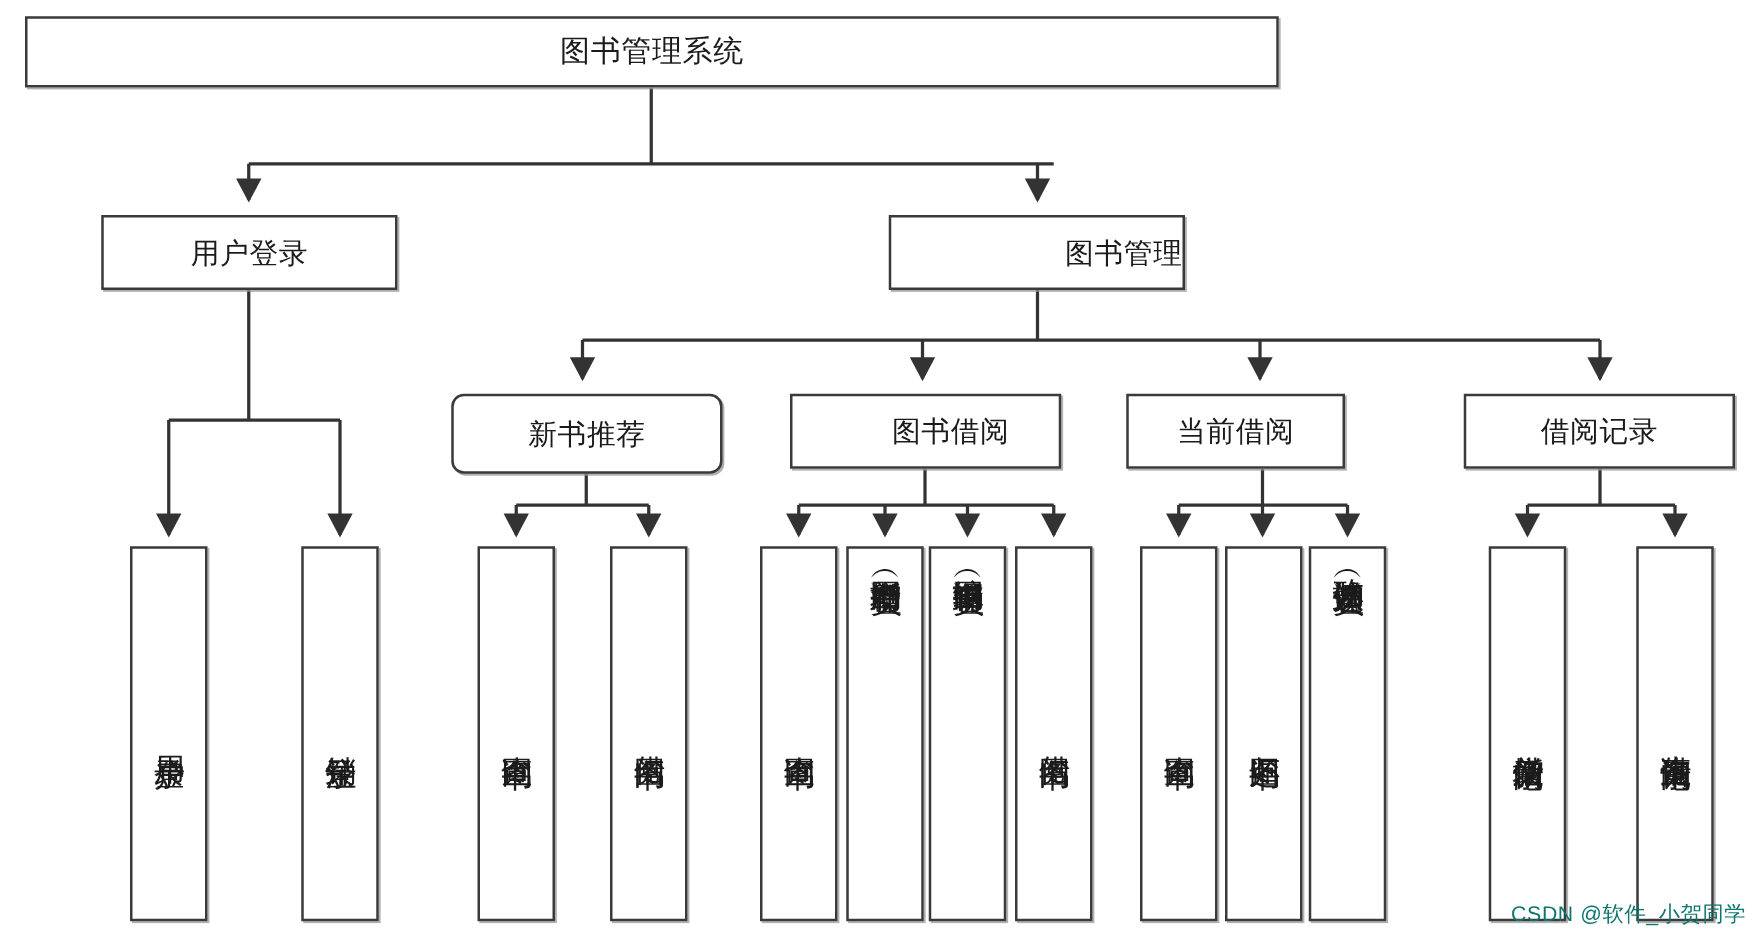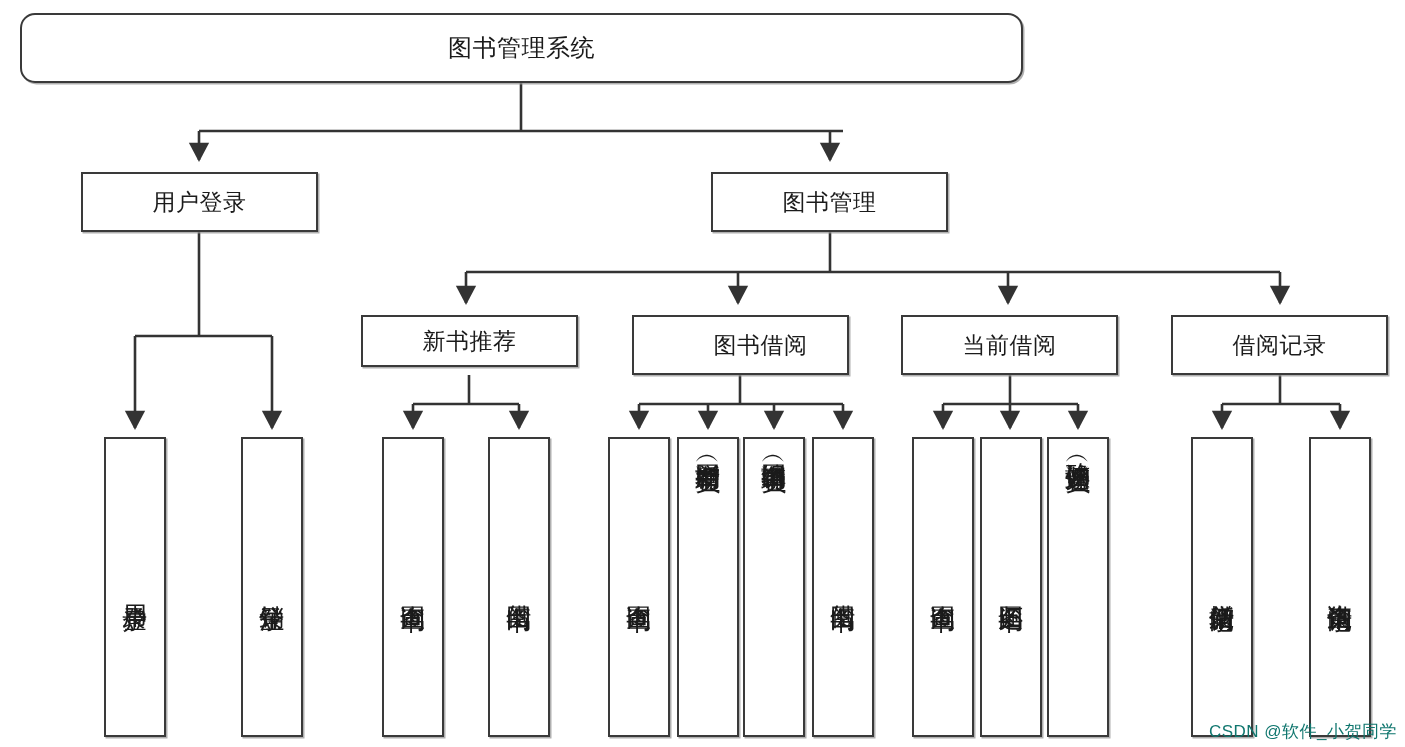--- a/index.html
+++ b/index.html
@@ -126,41 +126,41 @@
       <path d="M1010,404 L1010,428" marker-end="url(#arrowhead)"></path>
       <path d="M1078,404 L1078,428" marker-end="url(#arrowhead)"></path>
 
       <path d="M1280,375 L1280,404"></path>
       <path d="M1222,404 L1340,404"></path>
       <path d="M1222,404 L1222,428" marker-end="url(#arrowhead)"></path>
       <path d="M1340,404 L1340,428" marker-end="url(#arrowhead)"></path>
     </g>
   </svg>
 
-  <div class="node horiz root" style="left:20px; top:13px; width:1003px; height:70px;border-radius:15px;">
+  <div class="node horiz root" style="left:20px; top:13px; width:1003px; height:57px;">
     <span class="node-label">图书管理系统</span>
   </div>
 
   <div class="node horiz" style="left:81px; top:172px; width:237px; height:60px;">
     <span class="node-label">用户登录</span>
   </div>
 
-  <div class="node horiz" style="left:711px; top:172px; width:237px; height:60px;">
+  <div class="node horiz" style="left:711px; top:172px; width:237px; height:60px;justify-content:flex-end;">
     <span class="node-label">图书管理</span>
   </div>
 
-  <div class="node horiz" style="left:361px; top:315px; width:217px; height:52px;">
+  <div class="node horiz" style="left:361px; top:315px; width:217px; height:64px;border-radius:10px;">
     <span class="node-label">新书推荐</span>
   </div>
 
   <div class="node horiz" style="left:632px; top:315px; width:217px; height:60px;padding-left:40px;">
     <span class="node-label">图书借阅</span>
   </div>
 
-  <div class="node horiz" style="left:901px; top:315px; width:217px; height:60px;">
+  <div class="node horiz" style="left:901px; top:315px; width:175px; height:60px;">
     <span class="node-label">当前借阅</span>
   </div>
 
   <div class="node horiz" style="left:1171px; top:315px; width:217px; height:60px;font-family:Liberation Serif, serif;">
     <span class="node-label">借阅记录</span>
   </div>
 
   <div class="node vert centered" style="left:104px; top:437px; width:62px; height:300px;">
     <span class="node-label">用户登录</span>
   </div>

